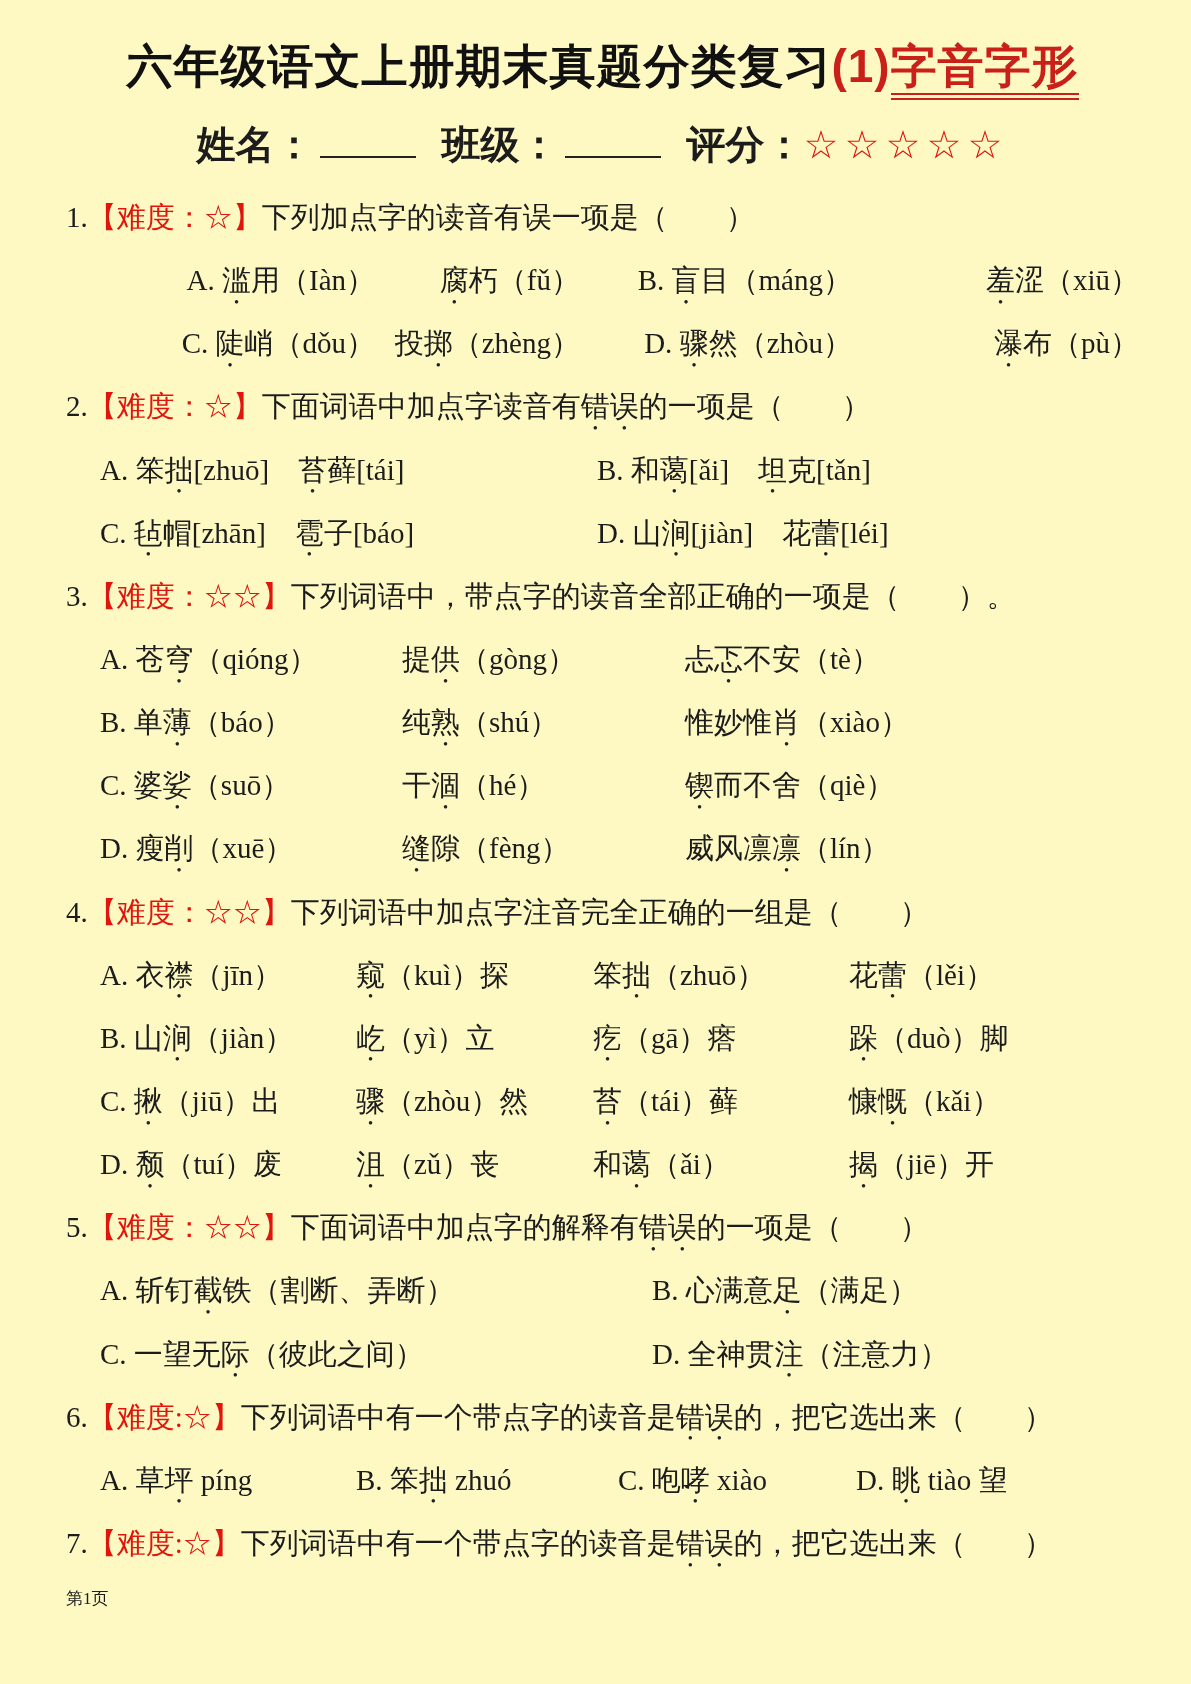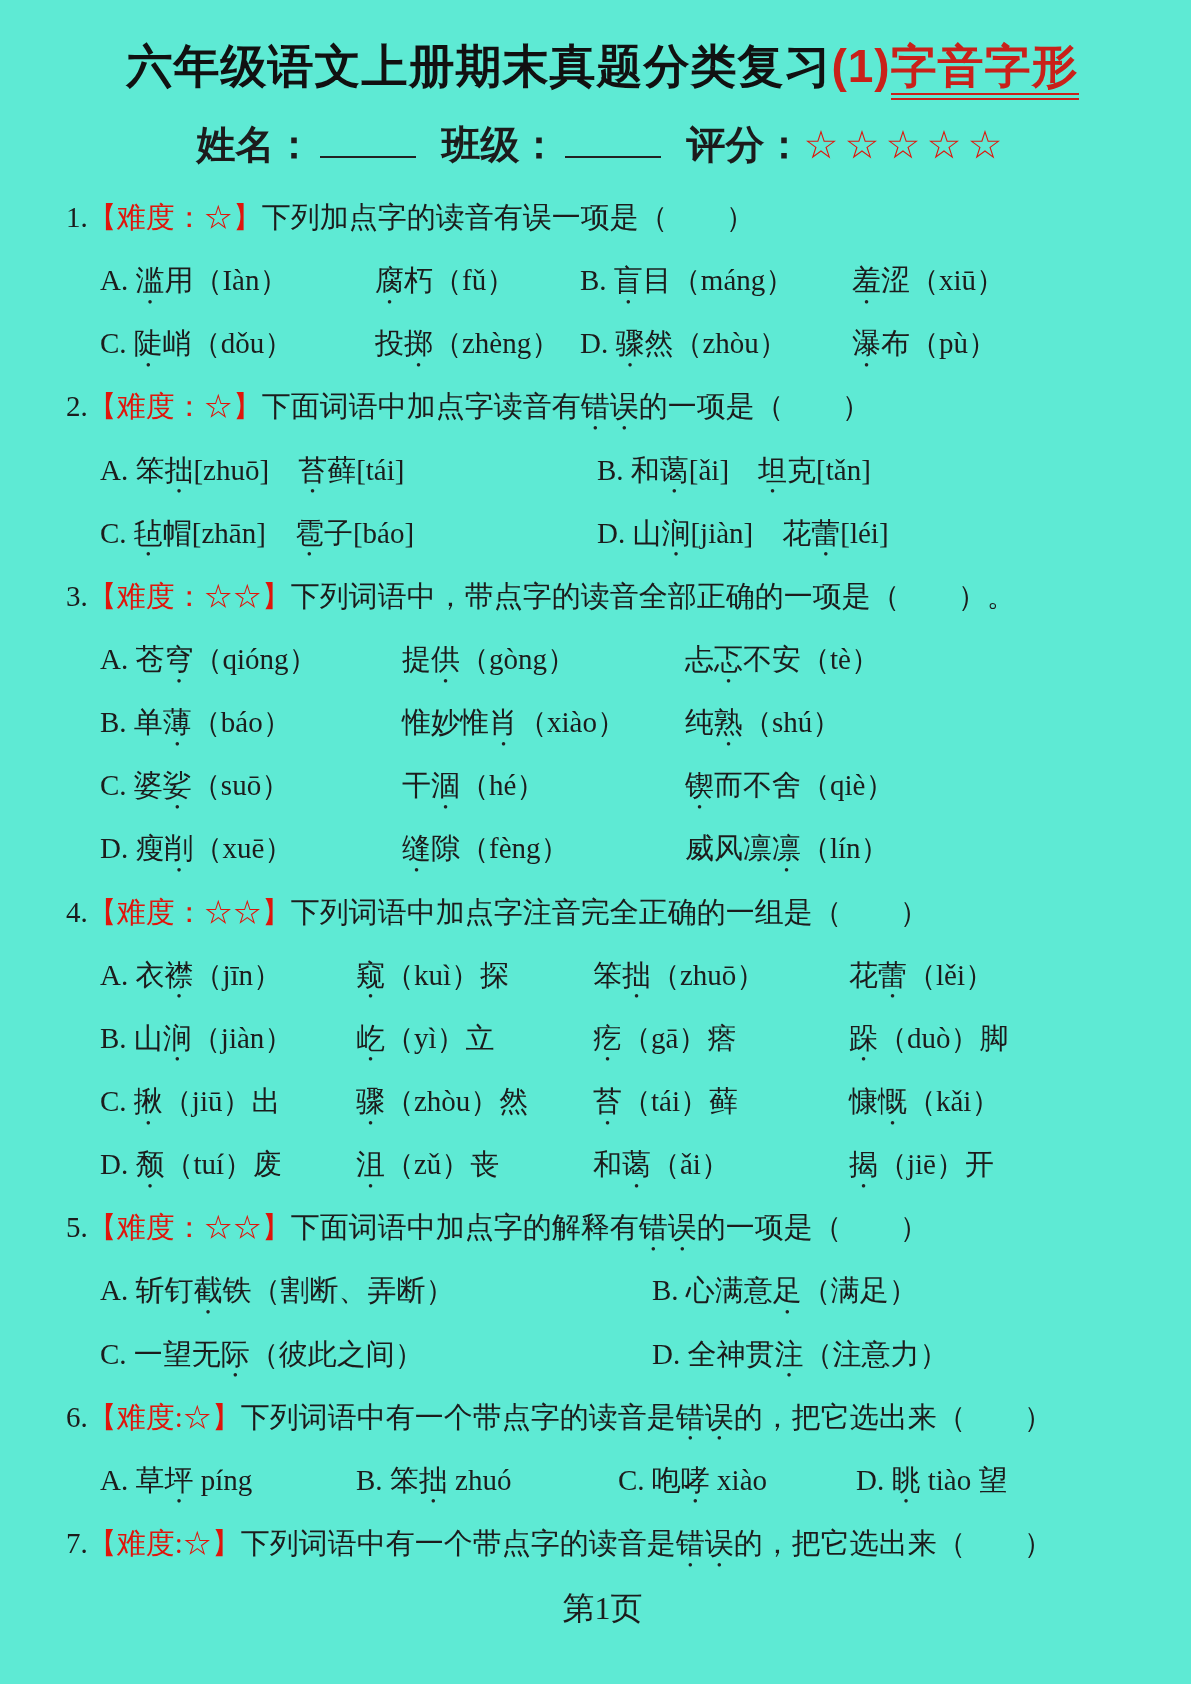--- a/index.html
+++ b/index.html
@@ -1,21 +1,21 @@
 <!DOCTYPE html>
 <html lang="zh"><head>
 <meta charset="utf-8">
 <style>
   * { margin:0; padding:0; box-sizing:border-box; }
   html,body { background:#ffffff; }
   .page {
     position:relative;
     width:1191px; height:1684px;
     margin:0 auto;
-    background:#5eead4;
+    background:#fef9c3;
     color:#1c1c1c;
     font-family:"Liberation Serif","DejaVu Serif",serif;
     font-size:29px;
     padding:30px 52px 0 66px;
     overflow:hidden;
   }
   .red   { color:#e0150b; }
   .title {
     text-align:center;
     font-family:"Liberation Sans","DejaVu Sans",sans-serif;
@@ -54,41 +54,41 @@
   }
   .line { margin-bottom:24px; line-height:1.35; }
   .q    { margin-bottom:5px; }
   .stem { white-space:nowrap; }
   .diff { font-weight:400; }
   .opts {
     display:grid;
     padding-left:34px;
     white-space:nowrap;
   }
-  .row4a { grid-template-columns:275px 205px 272px auto; }
+  .row4a { grid-template-columns:275px 205px 272px auto;text-align:right; }
   .row2a { grid-template-columns:478px auto;gap:19px; }
   .row3  { grid-template-columns:302px 283px auto; }
   .row4b { grid-template-columns:256px 237px 256px auto; }
   .row2b { grid-template-columns:520px auto;gap:32px; }
   .row4c { grid-template-columns:256px 262px 238px auto;margin-top:7px; }
   
   .d { position:relative; display:inline-block; }
   .d::after {
     content:"•";
     position:absolute;
     left:0; right:0;
     bottom:-0.62em;
     text-align:center;
     font-size:0.5em;
     line-height:1;
     color:#222;
   }
   .footer {
-    text-align:center;
-    font-size:32px;
+    text-align:left;
+    font-size:17px;
     margin-top:8px;
     color:#1c1c1c;
   }
 </style>
 </head>
 <body>
 
 <div class="page">
 
   <h1 class="title"><span>六年级语文上册期末真题分类复习</span><span class="t-red">(1)</span><span class="t-red t-underline">字音字形</span></h1>
@@ -125,22 +125,22 @@
 
   <section class="q">
     <p class="line stem"><span>3.</span><span class="red diff">【难度：☆☆】</span><span>下列词语中，带点字的读音全部正确的一项是（　　）。</span></p>
     <p class="line opts row3">
       <span>A. 苍<span class="d">穹</span>（qióng）</span>
       <span>提<span class="d">供</span>（gòng）</span>
       <span>忐<span class="d">忑</span>不安（tè）</span>
     </p>
     <p class="line opts row3">
       <span>B. 单<span class="d">薄</span>（báo）</span>
+      <span>纯<span class="d">熟</span>（shú）</span>
       <span>惟妙惟<span class="d">肖</span>（xiào）</span>
-      <span>纯<span class="d">熟</span>（shú）</span>
     </p>
     <p class="line opts row3">
       <span>C. 婆<span class="d">娑</span>（suō）</span>
       <span>干<span class="d">涸</span>（hé）</span>
       <span><span class="d">锲</span>而不舍（qiè）</span>
     </p>
     <p class="line opts row3">
       <span>D. 瘦<span class="d">削</span>（xuē）</span>
       <span><span class="d">缝</span>隙（fèng）</span>
       <span>威风凛<span class="d">凛</span>（lín）</span>

